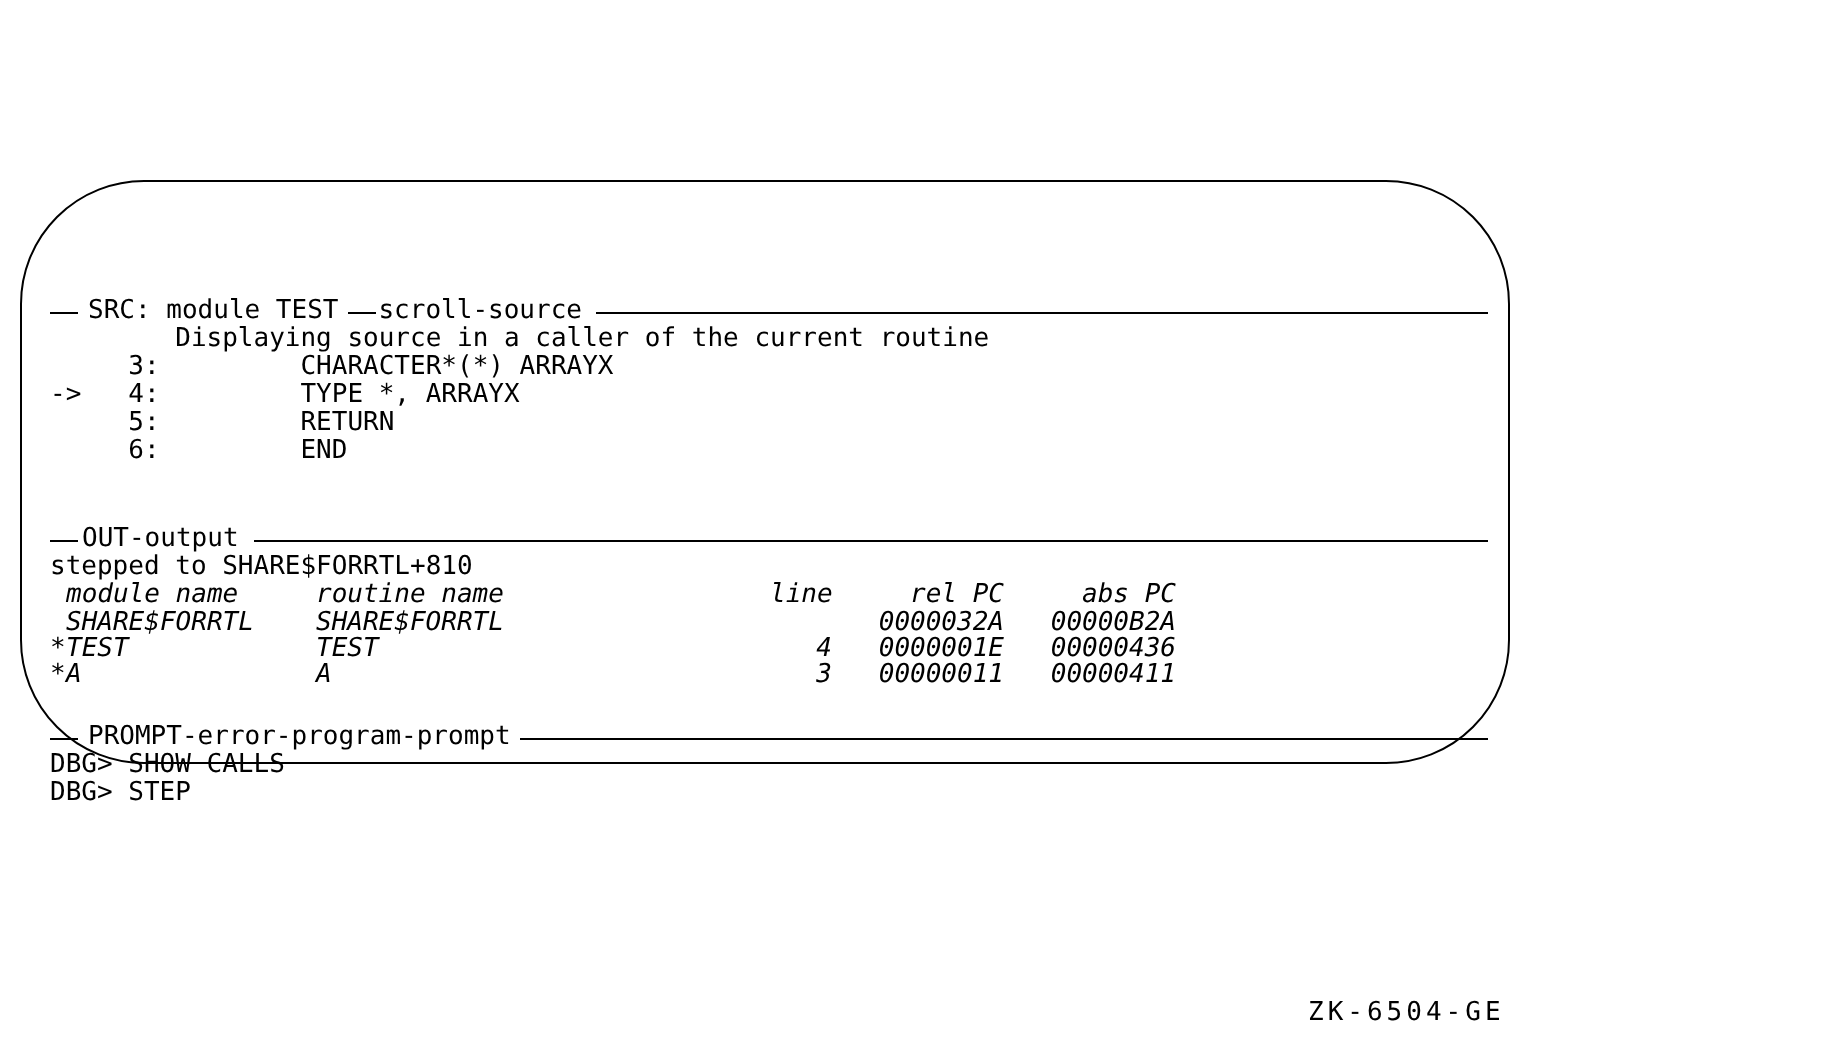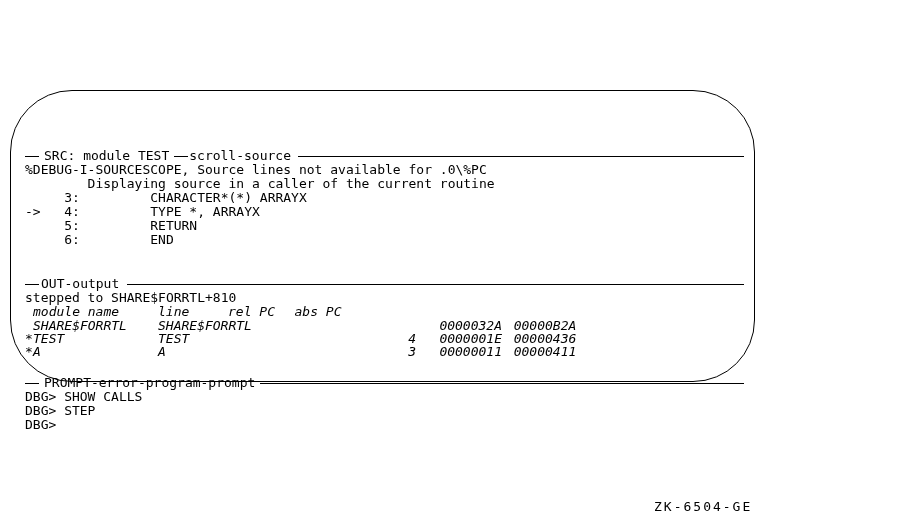--- a/index.html
+++ b/index.html
@@ -60,21 +60,21 @@
     line-height: 13px;
     height: 13px;
     font-style: italic;
   }
   .calls-table .thead { line-height: 14px; height: 14px; }
   .c0 { width: 8px;   flex: 0 0 auto; white-space: pre; }
   .c1 { width: 125px; flex: 0 0 auto; white-space: pre; }
   .c2 { width: 227px; flex: 0 0 auto; white-space: pre; }
   .c3 { width: 31px;  flex: 0 0 auto; text-align: right; white-space: pre; }
   .c4 { width: 86px;  flex: 0 0 auto; text-align: right; white-space: pre; }
-  .c5 { width: 86px;  flex: 0 0 auto; text-align: center; white-space: pre; }
+  .c5 { width: 86px;  flex: 0 0 auto; text-align: right; white-space: pre; }
   .figure-label {
     position: absolute;
     left: 654px;
     top: 499px;
     font-size: 13px;
     letter-spacing: 2px;
     white-space: pre;
   }
 </style>
 </head>
@@ -84,40 +84,40 @@
   <div class="content">
 
     <div class="src-section">
       <div class="win-header">
         <div class="dash"></div>
         <span class="win-title">SRC: module TEST</span>
         <div class="dash"></div>
         <span class="win-subtitle">scroll-source</span>
         <div class="rule"></div>
       </div>
-      <div class="line">%DEBUG-I-SOURCESCOPE, Source lines not available for .0\%PC</div>
       <div class="line">        Displaying source in a caller of the current routine</div>
       <div class="line">     3:         CHARACTER*(*) ARRAYX</div>
       <div class="line">-&gt;   4:         TYPE *, ARRAYX</div>
       <div class="line">     5:         RETURN</div>
       <div class="line">     6:         END</div>
     </div>
 
     <div class="out-section">
       <div class="win-header">
         <div class="dash"></div>
         <span class="win-title tight">OUT-output</span>
         <div class="rule"></div>
       </div>
       <div class="line">stepped to SHARE$FORRTL+810</div>
 
       <div class="calls-table">
         <div class="trow thead">
           <span class="c0"></span>
           <span class="c1">module name</span>
+          <span class="c2">routine name</span>
           <span class="c3">line</span>
           <span class="c4">rel PC</span>
           <span class="c5">abs PC</span>
         </div>
         <div class="trow">
           <span class="c0"> </span>
           <span class="c1">SHARE$FORRTL</span>
           <span class="c2">SHARE$FORRTL</span>
           <span class="c3"></span>
           <span class="c4">0000032A</span>
@@ -143,19 +143,18 @@
     </div>
 
     <div class="prompt-section">
       <div class="win-header">
         <div class="dash"></div>
         <span class="win-title">PROMPT-error-program-prompt</span>
         <div class="rule"></div>
       </div>
       <div class="line">DBG&gt; SHOW CALLS</div>
       <div class="line">DBG&gt; STEP</div>
-      <div class="line">DBG&gt;</div>
     </div>
 
   </div>
 </div>
 
 <div class="figure-label">ZK-6504-GE</div>
 
 </body></html>

